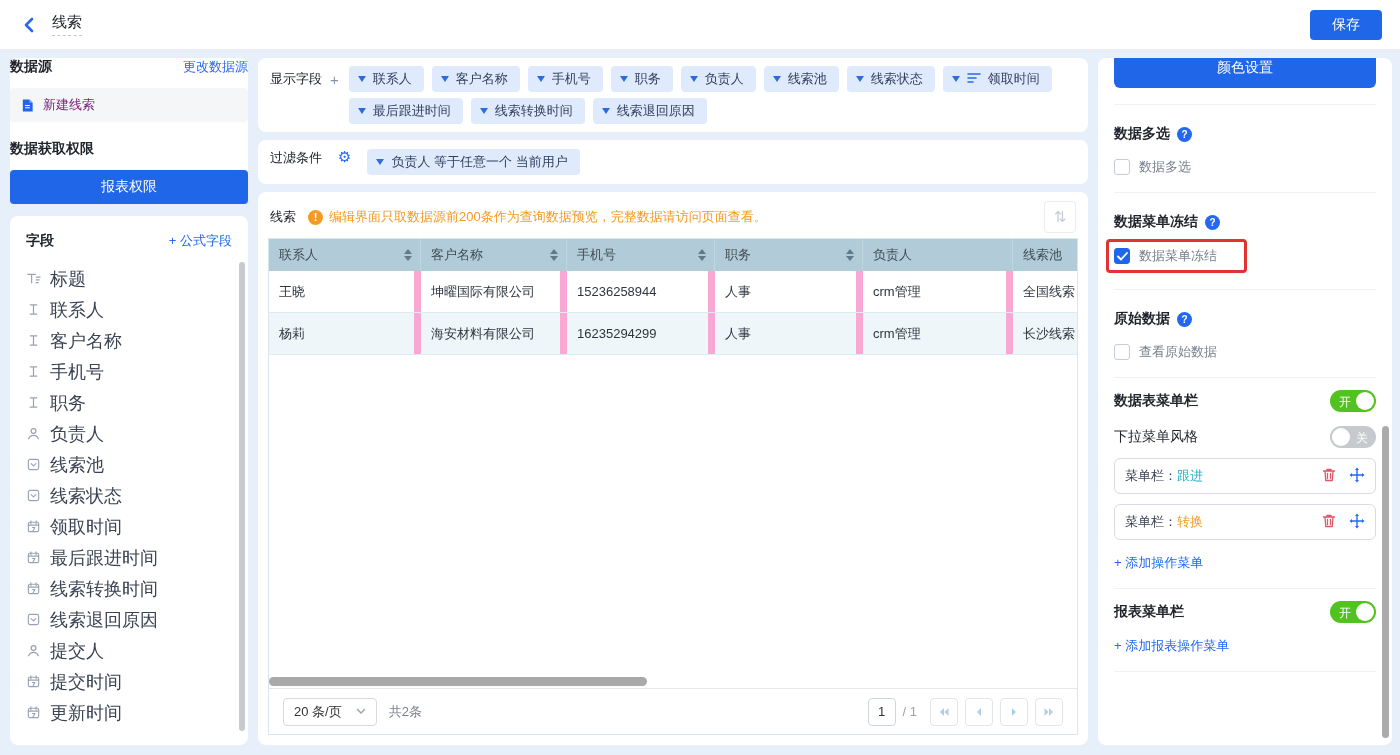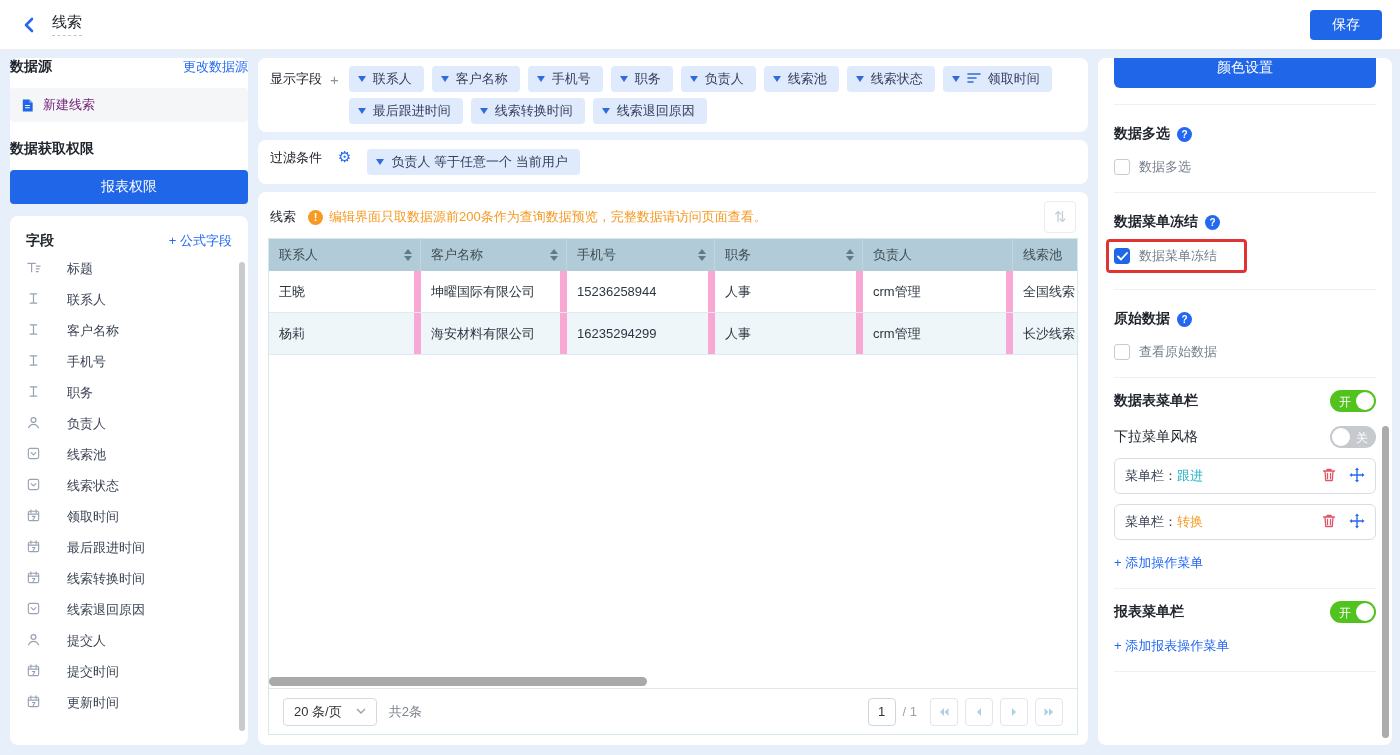--- a/index.html
+++ b/index.html
@@ -22,21 +22,21 @@
   .sec-head { display:flex; justify-content:space-between; align-items:center; }
   .sec-title { font-size:14px; font-weight:bold; color:#1f242c; }
   .blue-link { font-size:13px; color:#2468f2; cursor:pointer; text-decoration:none; }
   .ds-item { margin-top:12px; background:#f4f6f8; border-radius:4px; height:34px; display:flex; align-items:center; gap:8px; padding:0 10px; font-size:13px; color:#701a75; }
   .perm-title { margin-top:18px; }
   .perm-btn { margin-top:12px; width:100%; height:34px; background:#2066e8; color:#fff; font-size:14px; border:none; border-radius:4px; cursor:pointer; }
 
   .fields-card { flex:1; padding:16px 0 18px 16px; position:relative; overflow:hidden; }
   .fields-head { padding-right:16px; }
   .field-list { margin-top:10px; }
-  .field-item { height:31px; display:flex; align-items:flex-start; gap:26px; font-size:13px; color:#3b4354; cursor:pointer; }
+  .field-item { height:31px; display:flex; align-items:flex-end; gap:9px; font-size:18px; color:#3b4354; cursor:pointer; }
   .field-item svg { width:15px; height:15px; flex:none; }
   .v-thumb { position:absolute; border-radius:4px; background:#c7cace; }
   .fields-scroll { right:3px; top:46px; bottom:14px; width:6px; }
 
   
   .mid-col { flex:1; display:flex; flex-direction:column; gap:8px; min-width:0; }
   .chips-card { padding:8px 12px; display:flex; gap:10px; }
   .chips-label-wrap { display:flex; align-items:center; gap:8px; height:26px; flex:none; }
   .chips-label { font-size:13px; color:#20242b; }
   .plus-btn { font-size:15px; color:#8a94a2; cursor:pointer; }

